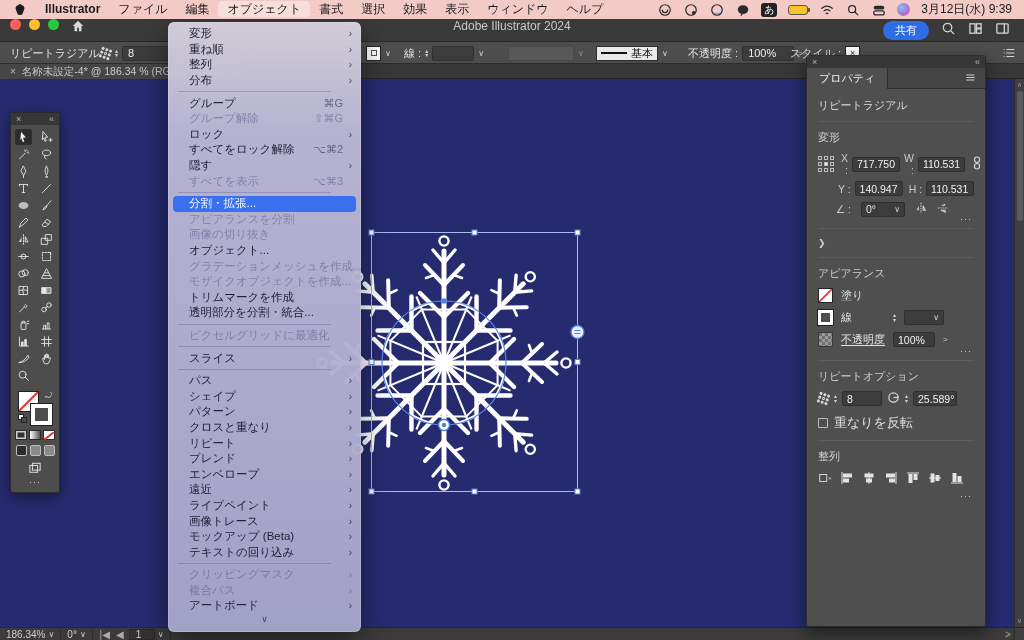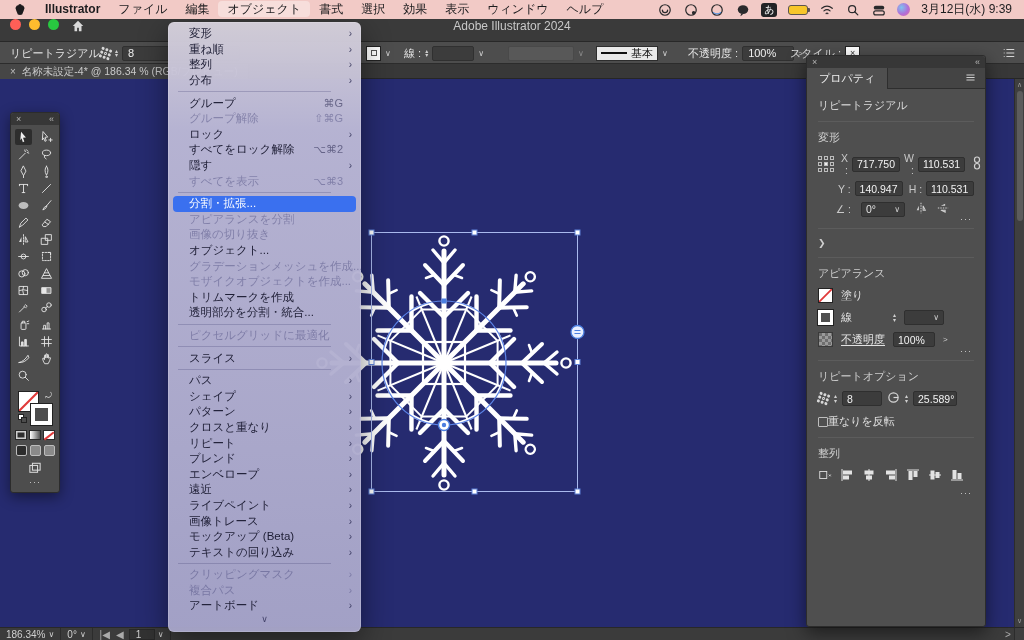--- a/index.html
+++ b/index.html
@@ -140,21 +140,21 @@
   .approw { display:flex; align-items:center; gap:8px; margin-bottom:7px; }
   .sw { width:15px; height:15px; position:relative; background:#fff; border:1px solid #222; }
   .sw svg { position:absolute; inset:0; width:100%; height:100%; }
   .sw.stroke { background:#4f4f4f; border:3.5px solid #fff; outline:1px solid #222; }
   .sw.op { background:repeating-conic-gradient(#9a9a9a 0 25%, #6e6e6e 0 50%) 0 0/6px 6px; border:1px solid #3a3a3a; }
   .applabel { min-width:44px; }
   .ulabel { text-decoration:underline; text-underline-offset:2px; }
   .fxlabel { font-style:italic; color:#d9d9d9; padding:2px 0 8px; }
   .repgrid { display:flex; align-items:center; gap:5px; margin-bottom:8px; }
   .rotglyph svg { width:13px; height:13px; stroke:#d8d8d8; fill:none; stroke-width:1.3; }
-  .chkrow { display:flex; align-items:center; gap:0; font-size:11px; color:#e0e0e0; padding-bottom:2px; }
+  .chkrow { display:flex; align-items:center; gap:6px; font-size:13px; color:#e0e0e0; padding-bottom:2px; }
   .chk { width:10px; height:10px; border:1px solid #bdbdbd; border-radius:1px; background:transparent; }
   .alignrow { display:flex; align-items:center; gap:8px; padding-bottom:12px; }
   .alignrow svg { width:14px; height:14px; stroke:#e3e3e3; fill:#e3e3e3; stroke-width:1; }
   .aldrop svg { fill:none; }
   .qa-space { height:40px; }
 
   
   #objectmenu { position:absolute; left:168px; top:22px; width:193px; height:610px; z-index:6;
     background:linear-gradient(180deg, rgba(213,208,219,.97), rgba(186,183,213,.97) 18%, rgba(167,165,201,.96));
     border-radius:6px; box-shadow:0 10px 30px rgba(0,0,0,.45), 0 0 0 1px rgba(255,255,255,.15) inset;
@@ -231,20 +231,36 @@
   </div>
 
   <div class="titlebar">
     <span class="tl r"></span>
     <span class="tl y"></span>
     <span class="tl g"></span>
     <span class="homeicon"><svg viewBox="0 0 16 16">
           <path d="M8 2 14 8h-2v6H9v-4H7v4H4V8H2Z"></path>
         </svg></span>
     <span class="apptitle">Adobe Illustrator 2024</span>
+    <span class="tbright">
+      <span class="sharebtn">共有</span>
+      <span><svg viewBox="0 0 16 16">
+            <circle cx="7" cy="7" r="4.5"></circle>
+            <path d="M10.5 10.5 14 14"></path>
+          </svg></span>
+      <span><svg viewBox="0 0 16 16">
+            <rect x="2" y="3" width="5.5" height="10"></rect>
+            <rect x="9" y="3" width="5" height="4.5"></rect>
+            <rect x="9" y="8.5" width="5" height="4.5"></rect>
+          </svg></span>
+      <span><svg viewBox="0 0 16 16">
+            <rect x="2" y="3" width="12" height="10" rx="1"></rect>
+            <path d="M10 3v10"></path>
+          </svg></span>
+    </span>
   </div>
 
   <div class="optionsbar">
     <span class="ob" style="left:10px">
         <span>リピートラジアル</span>
       </span>
     <span class="ob" style="left:100px">
       <span class="radialglyph">
           <i></i>
           <i></i>

